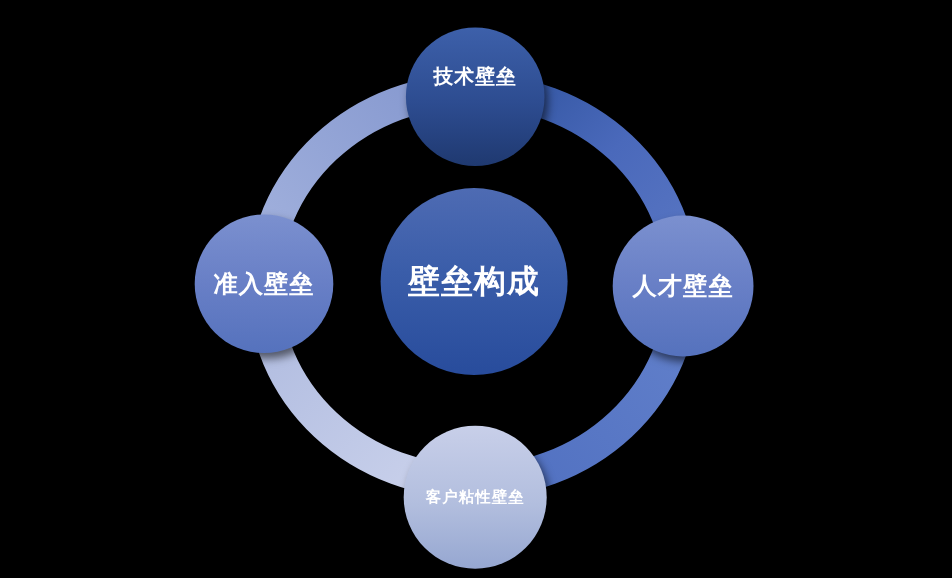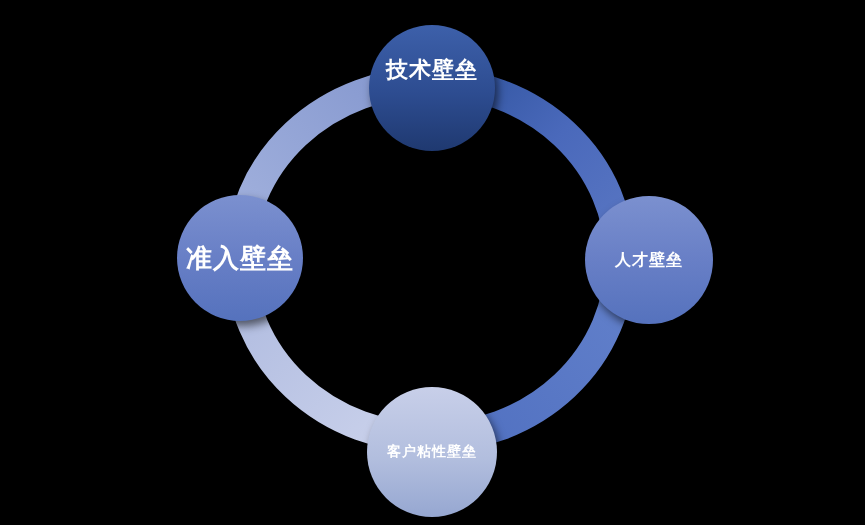--- a/index.html
+++ b/index.html
@@ -38,44 +38,44 @@
   .node-center {
     left: 346px; top: 171px;
     width: 170px; height: 170px;
     background: linear-gradient(180deg, #4e6bb3 0%, #3a5da9 45%, #284c9c 100%);
     font-size: 29px;
   }
   .node-top {
     left: 369px; top: 25px;
     width: 126px; height: 126px;
     background: linear-gradient(180deg, #3d60aa 0%, #2d4c90 55%, #1f3970 100%);
-    font-size: 22px;
+    font-size: 18px;
     padding-bottom: 36px;
     box-sizing: border-box;
   }
   .node-right {
-    left: 585px; top: 196px;
+    left: 557px; top: 196px;
     width: 128px; height: 128px;
     background: linear-gradient(180deg, #7b90cf 0%, #687fc6 50%, #5572bd 100%);
-    font-size: 16px;
+    font-size: 22px;
   }
   .node-bottom {
     left: 367px; top: 387px;
     width: 130px; height: 130px;
     background: linear-gradient(180deg, #c8cfe9 0%, #b2bede 55%, #96a7d1 100%);
     font-size: 14px;
   }
   .node-bottom .label {
     width: 96px;
   }
   .node-left {
     left: 177px; top: 195px;
     width: 126px; height: 126px;
     background: linear-gradient(180deg, #7b90cf 0%, #687fc6 50%, #5572bd 100%);
-    font-size: 26px;
+    font-size: 22px;
   }
 </style>
 </head>
 <body>
 
 <div class="canvas">
 
   <svg class="ring-svg" width="865" height="525" viewBox="0 0 865 525" aria-hidden="true">
     <defs>
       <linearGradient id="seg-top-right" gradientUnits="userSpaceOnUse" x1="430" y1="82" x2="620" y2="260">
@@ -111,14 +111,17 @@
   </div>
 
   <div class="node node-bottom">
     <span class="label">客户粘性壁垒</span>
   </div>
 
   <div class="node node-left">
     <span class="label">准入壁垒</span>
   </div>
 
+  <div class="node node-center">
+    <span class="label">壁垒构成</span>
+  </div>
 
 </div>
 
 </body></html>

